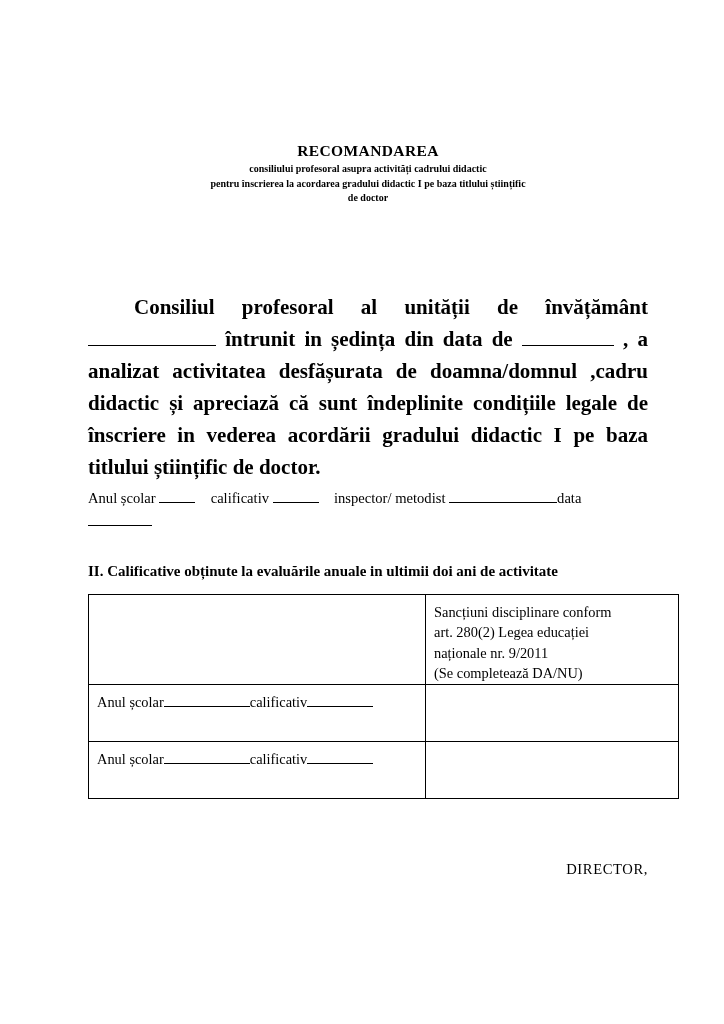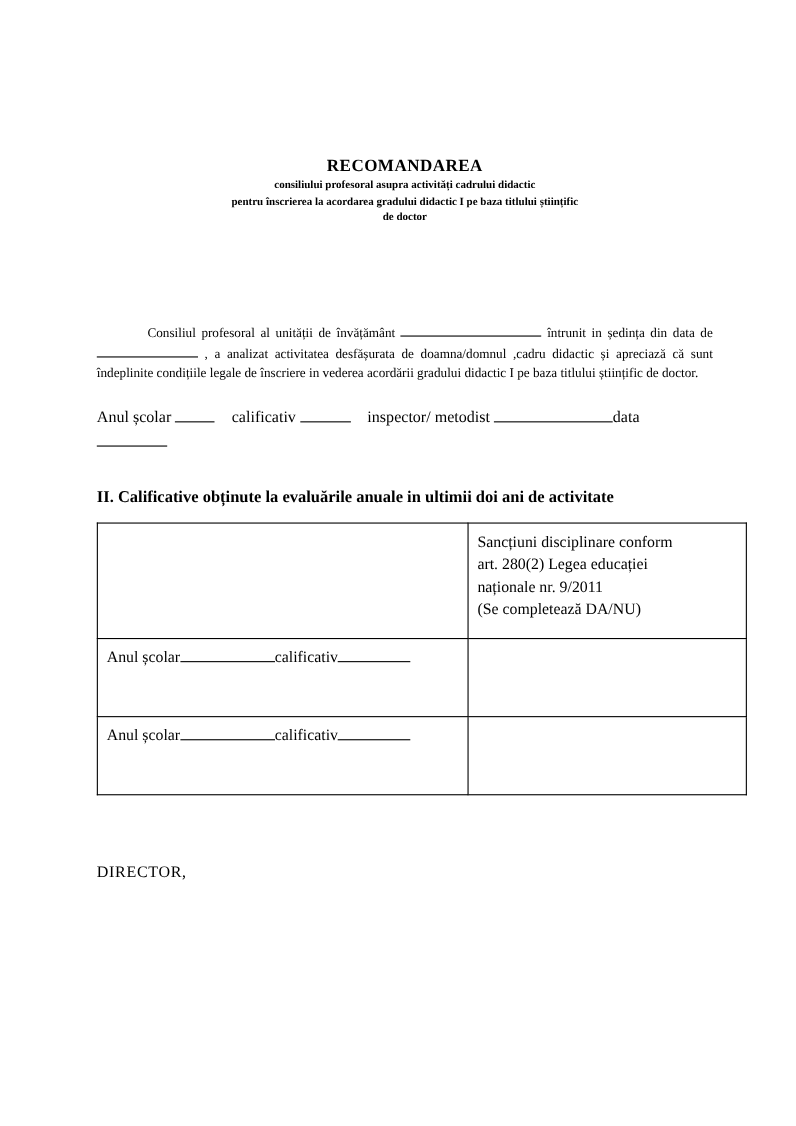--- a/index.html
+++ b/index.html
@@ -44,23 +44,24 @@
   }
   .title-line-2,
   .title-line-3,
   .title-line-4 {
     font-size: 10px;
   }
 
   
   .para {
     margin-top: 86px;
-    font-size: 12px;
+    font-size: 21px;
     line-height: 1.52;
     text-align: justify;
+    font-weight: bold;
   }
   .para .indent {
     display: inline-block;
     width: 46px;
   }
   .fill {
     display: inline-block;
     border-bottom: 1px solid #000;
     height: 13px;
     vertical-align: baseline;
@@ -72,62 +73,62 @@
   .fill-w5 { width: 108px; }
   .fill-w6 { width: 64px; }
 
   
   .section-heading {
     margin-top: 22px;
     font-weight: bold;
     font-size: 15px;
   }
   .section-line {
-    margin-top: 20px;
+    margin-top: 4px;
     font-size: 14.6px;
     line-height: 1.55;
   }
   .section-line .gap { display: inline-block; width: 8px; }
   .heading-2 {
     margin-top: 30px;
     font-weight: bold;
     font-size: 15px;
   }
 
   
   table.grades {
     margin-top: 14px;
     border-collapse: collapse;
     width: 556px;
     table-layout: fixed;
   }
   table.grades td {
     border: 1px solid #000;
     vertical-align: top;
-    padding: 7px 8px 15px 8px;
+    padding: 7px 8px 1px 8px;
     font-size: 14.4px;
     line-height: 1.42;
   }
   td.col-left { width: 320px; }
   td.col-right { width: 236px; }
   tr.row-head td { height: 78px; }
   tr.row-data td { height: 48px; }
   .cell-underline {
     display: inline-block;
     border-bottom: 1px solid #000;
     height: 13px;
     vertical-align: baseline;
   }
   .cu-a { width: 86px; }
   .cu-b { width: 66px; }
 
   
   .director {
     margin-top: 62px;
-    text-align: left;
+    text-align: right;
     font-size: 14.6px;
     letter-spacing: 0.6px;
   }
 </style>
 </head>
 <body>
 
 <div class="page">
   <div class="content">
 

